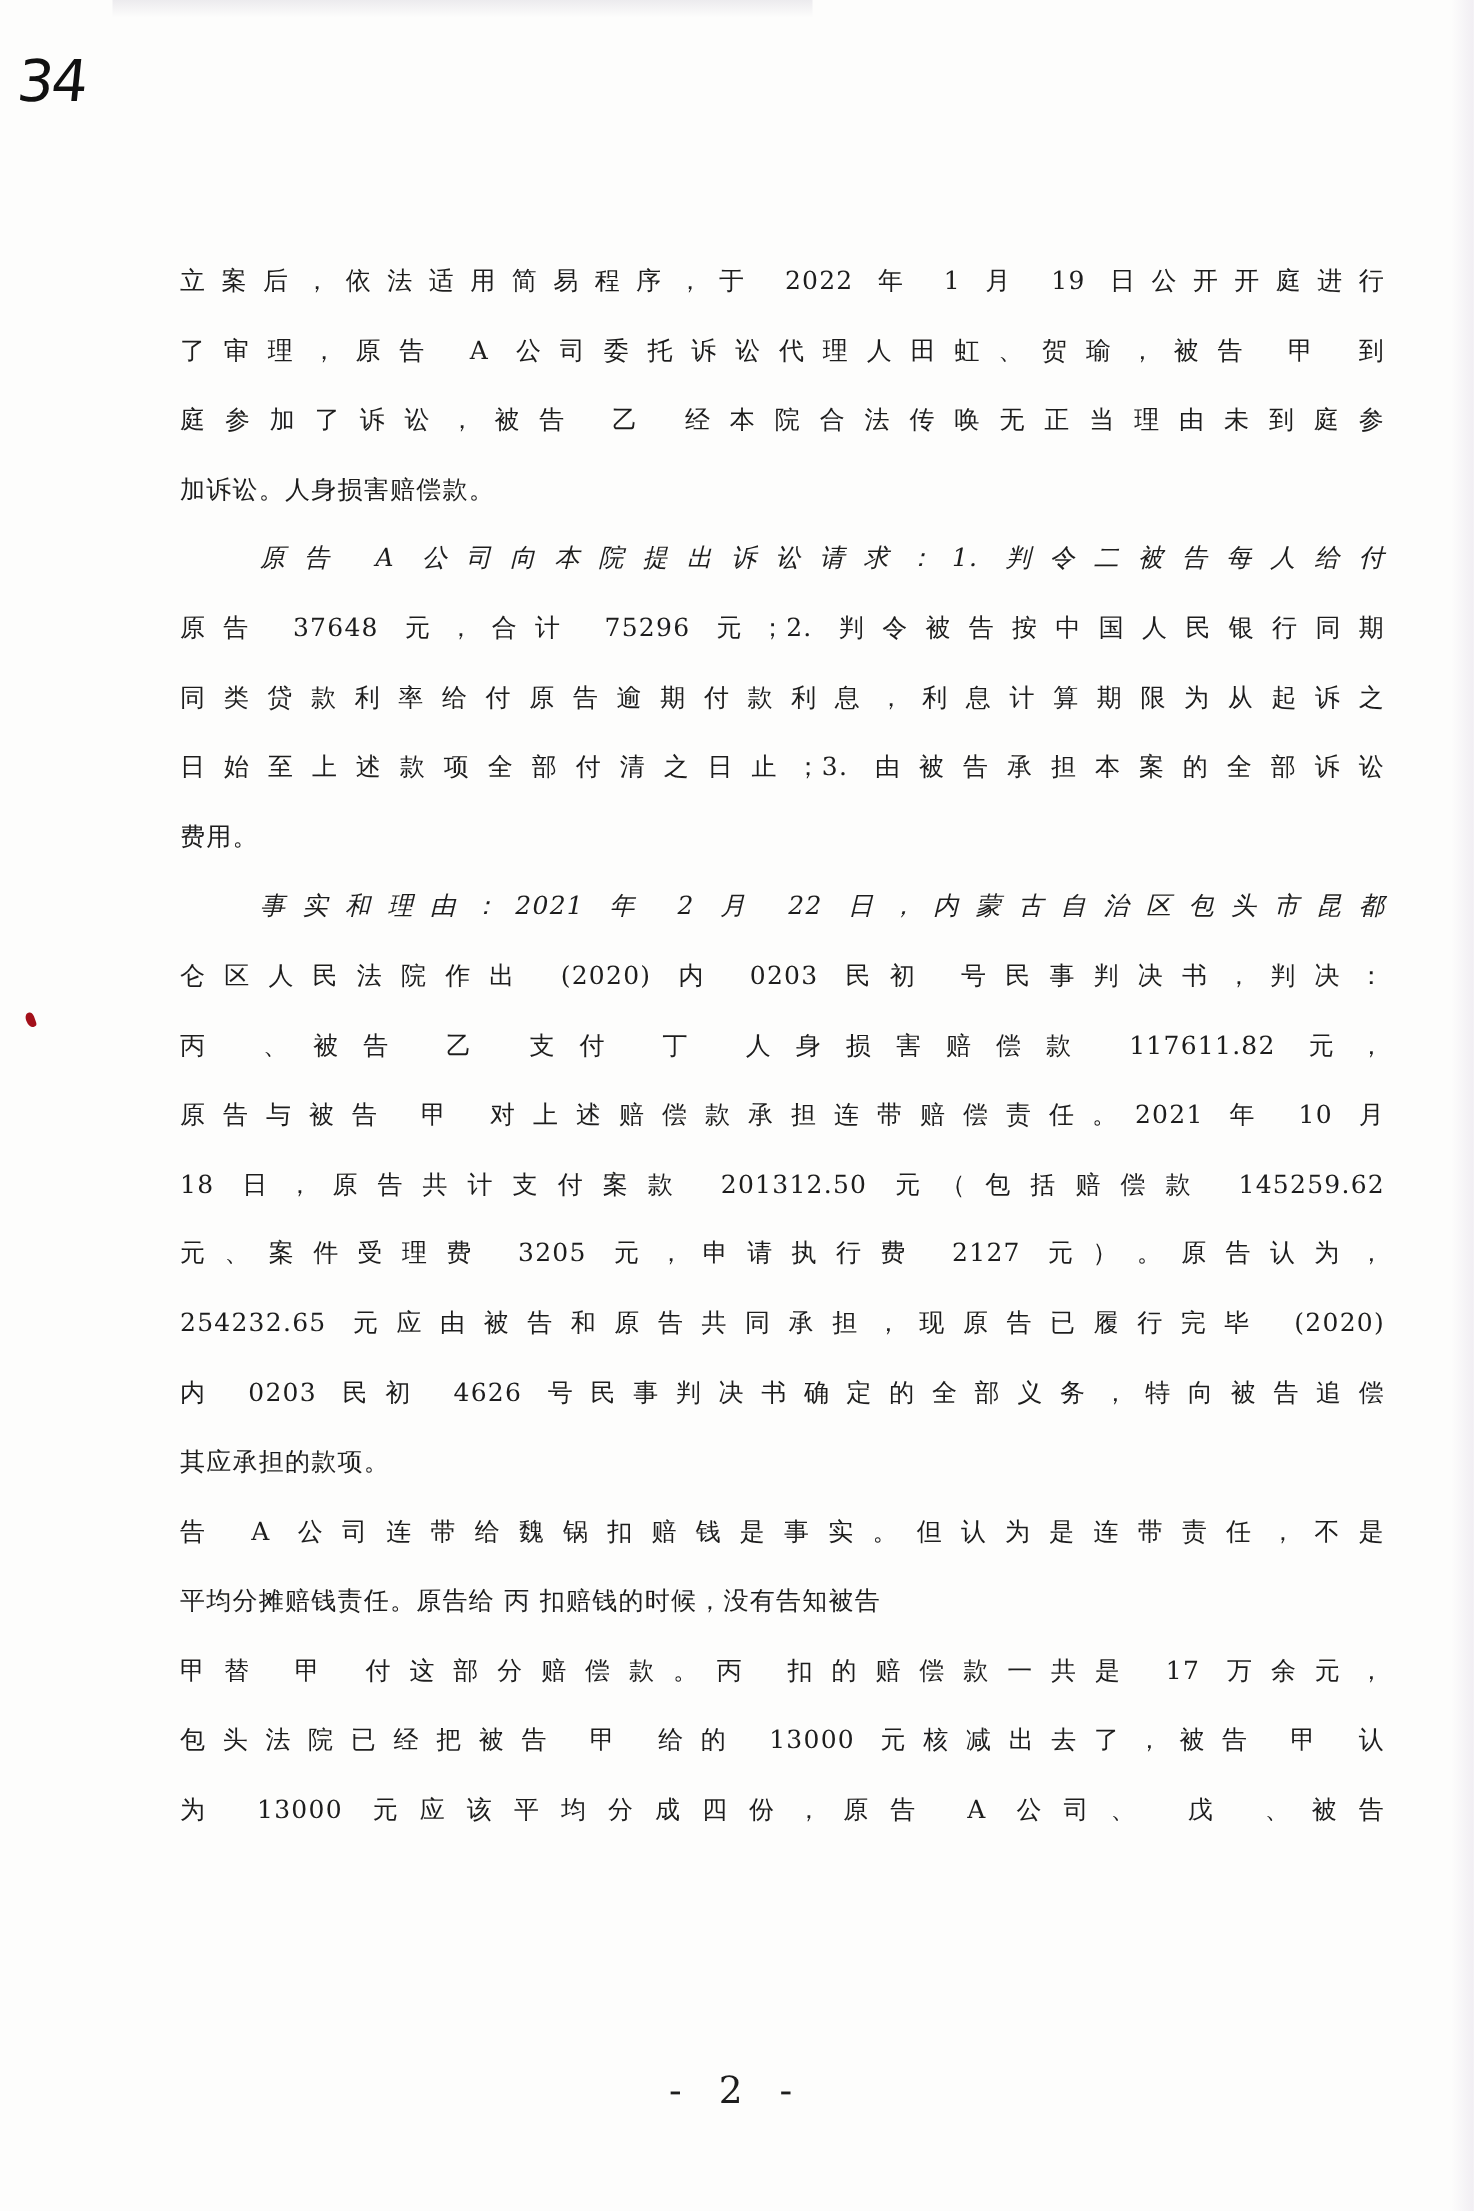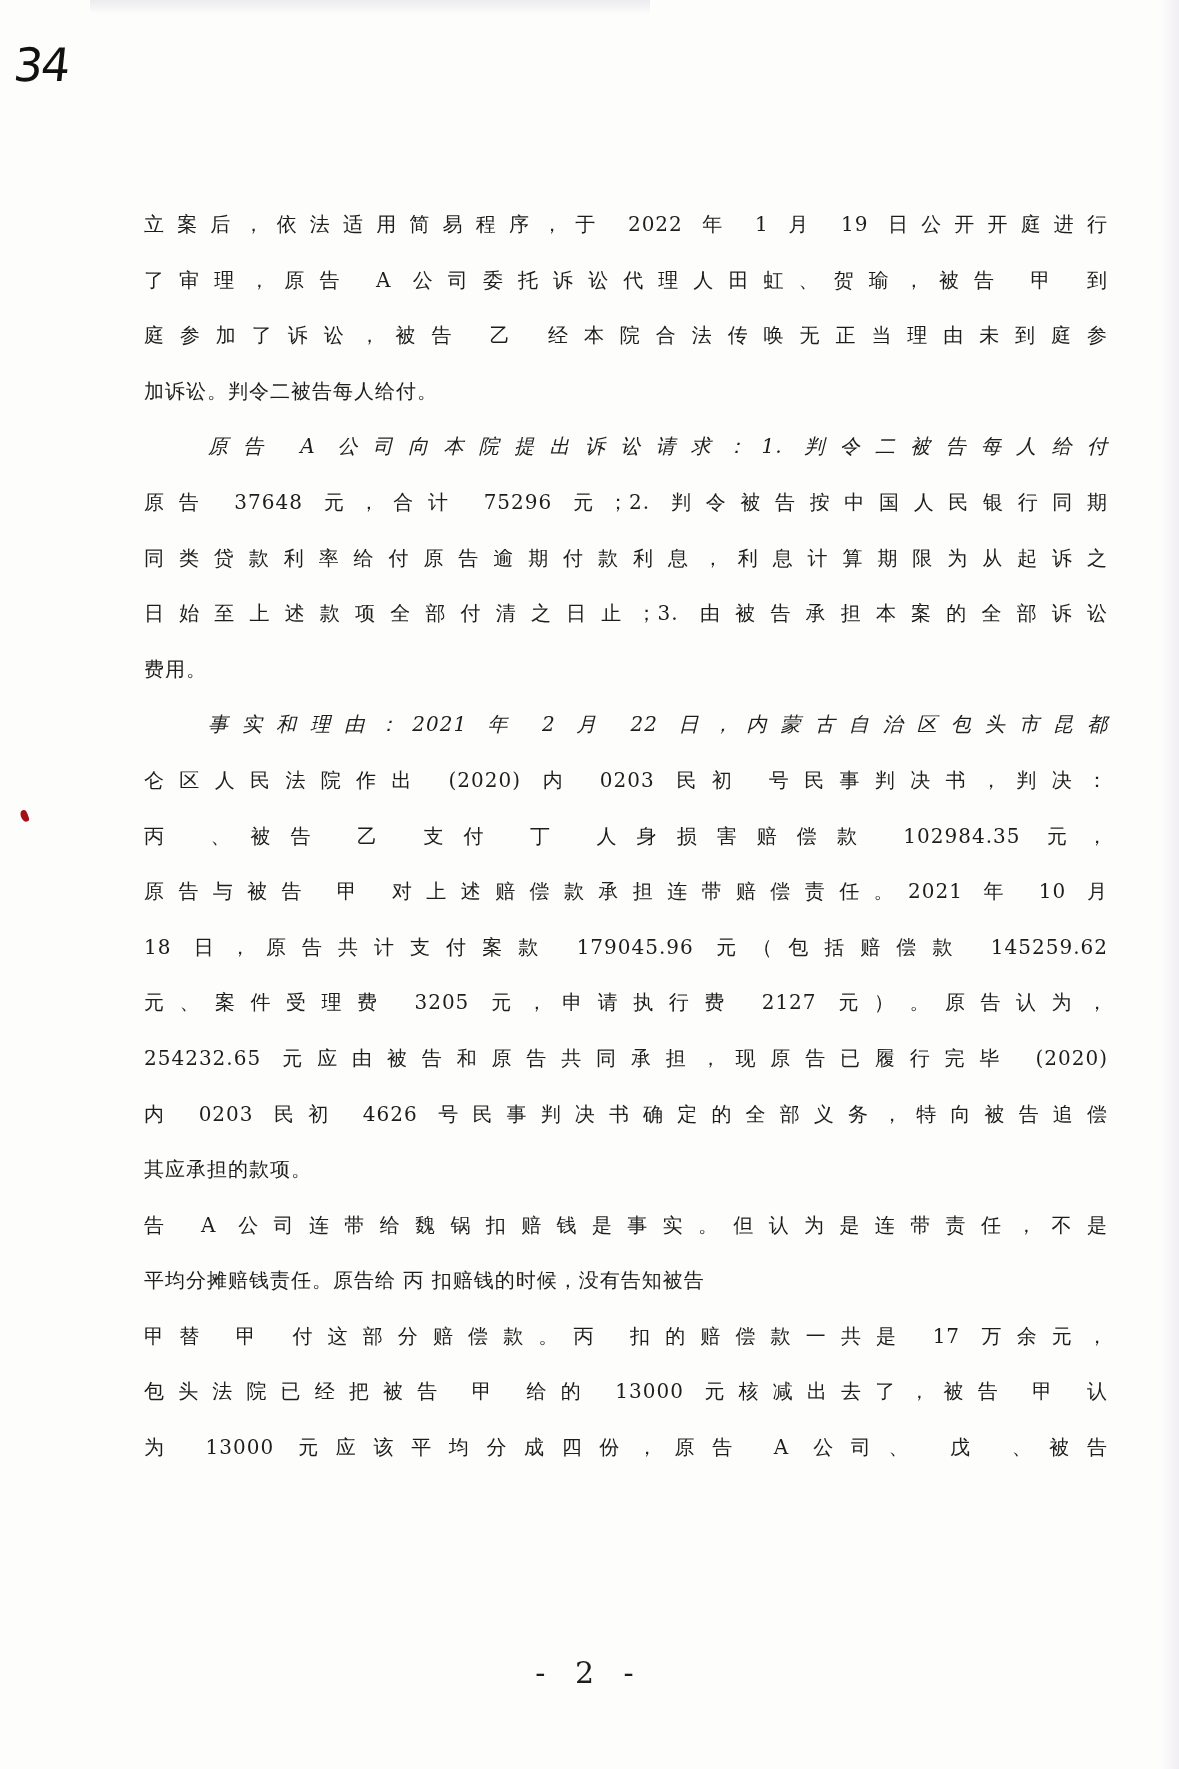--- a/index.html
+++ b/index.html
@@ -57,31 +57,31 @@
 <div class="page-shadow-top"></div>
 <div class="page-shadow-right"></div>
 
 <div class="handwritten-number">34</div>
 <div class="red-mark"></div>
 
 <div class="body-text" id="body-text">
     <div class="line">立案后，依法适用简易程序，于 2022 年 1 月 19 日公开开庭进行</div>
     <div class="line">了审理，原告  A  公司委托诉讼代理人田虹、贺瑜，被告  甲  到</div>
     <div class="line">庭参加了诉讼，被告   乙   经本院合法传唤无正当理由未到庭参</div>
-    <div class="line short">加诉讼。判令二被告每人给付。</div>
+    <div class="line short">加诉讼。人身损害赔偿款。</div>
     <div class="line indent">原告  A  公司向本院提出诉讼请求：1. 判令二被告每人给付</div>
     <div class="line">原告 37648 元，合计 75296 元；2. 判令被告按中国人民银行同期</div>
     <div class="line">同类贷款利率给付原告逾期付款利息，利息计算期限为从起诉之</div>
     <div class="line">日始至上述款项全部付清之日止；3. 由被告承担本案的全部诉讼</div>
     <div class="line short">费用。</div>
     <div class="line indent">事实和理由：2021 年 2 月 22 日，内蒙古自治区包头市昆都</div>
     <div class="line">仑区人民法院作出 (2020) 内 0203 民初        号民事判决书，判决：</div>
-    <div class="line">  丙  、被告    乙  支付    丁    人身损害赔偿款 102984.35 元，</div>
+    <div class="line">  丙  、被告    乙  支付    丁    人身损害赔偿款 117611.82 元，</div>
     <div class="line">原告与被告  甲  对上述赔偿款承担连带赔偿责任。2021 年 10 月</div>
-    <div class="line">18 日，原告共计支付案款 179045.96 元（包括赔偿款 145259.62</div>
+    <div class="line">18 日，原告共计支付案款 201312.50 元（包括赔偿款 145259.62</div>
     <div class="line">元、案件受理费  3205  元，申请执行费  2127  元）。原告认为，</div>
     <div class="line">254232.65 元应由被告和原告共同承担，现原告已履行完毕 (2020)</div>
     <div class="line">内 0203 民初 4626 号民事判决书确定的全部义务，特向被告追偿</div>
     <div class="line short">其应承担的款项。</div>
     <div class="line">告  A  公司连带给魏锅扣赔钱是事实。但认为是连带责任，不是</div>
     <div class="line short">平均分摊赔钱责任。原告给  丙  扣赔钱的时候，没有告知被告</div>
     <div class="line">甲替  甲  付这部分赔偿款。丙  扣的赔偿款一共是 17 万余元，</div>
     <div class="line">包头法院已经把被告  甲  给的 13000 元核减出去了，被告  甲  认</div>
     <div class="line">为 13000 元应该平均分成四份，原告  A  公司、  戊    、被告</div>
   </div>

